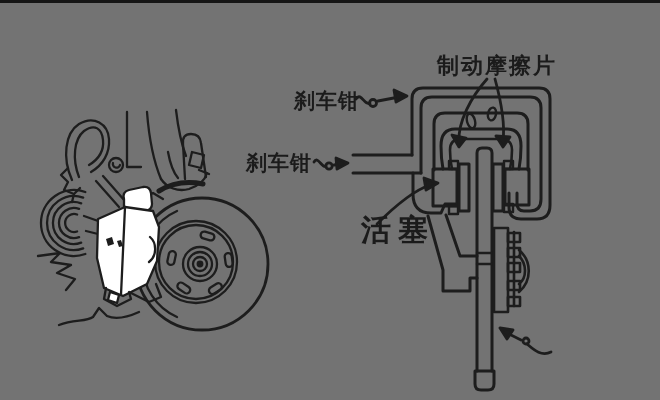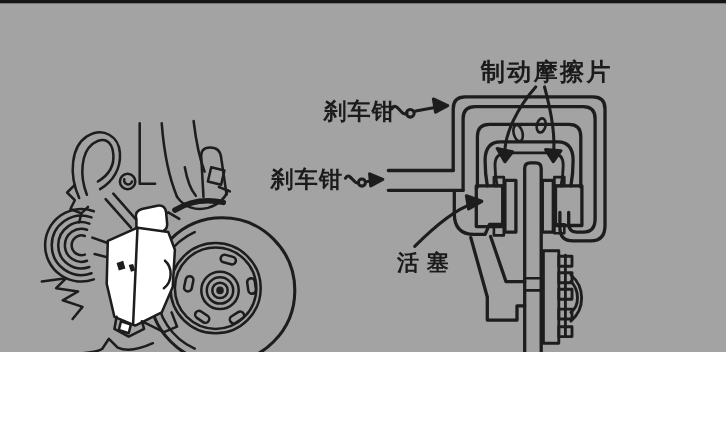--- a/index.html
+++ b/index.html
@@ -1,31 +1,31 @@
 <!DOCTYPE html>
 <html><head>
 <meta charset="utf-8">
 <style>
   html,body { margin:0; padding:0; background:#fff; }
   .stage {
-    position:relative; width:660px; height:320px; background:#a3a3a3;
+    position:relative; width:660px; height:400px; background:#737373;
     overflow:hidden; font-family:Liberation Serif, serif;
   }
   .top-rule {
     position:absolute; left:0; top:0; width:660px; height:3px; background:#161616;
   }
   .art { position:absolute; left:0; top:0; }
   .lbl {
     position:absolute; color:#1b1b1b; font-weight:700; white-space:nowrap;
     -webkit-font-smoothing:antialiased;
   }
   .lbl-pads    { left:437px; top:51px;  font-size:22px; letter-spacing:2px; }
   .lbl-cal-top { left:294px; top:87px;  font-size:21px; letter-spacing:1px; }
   .lbl-cal-mid { left:246px; top:149px; font-size:21px; letter-spacing:1px; }
-  .lbl-piston  { left:361px; top:225px; font-size:20px; letter-spacing:7px; }
+  .lbl-piston  { left:361px; top:210px; font-size:30px; letter-spacing:7px; }
   .lbl-disc    { left:551px; top:339px; font-size:21px; letter-spacing:1px; }
 </style>
 </head>
 <body>
 
 <div class="stage">
 
   <div class="top-rule"></div>
 
   <svg class="art" width="660" height="400" viewBox="0 0 660 400">

